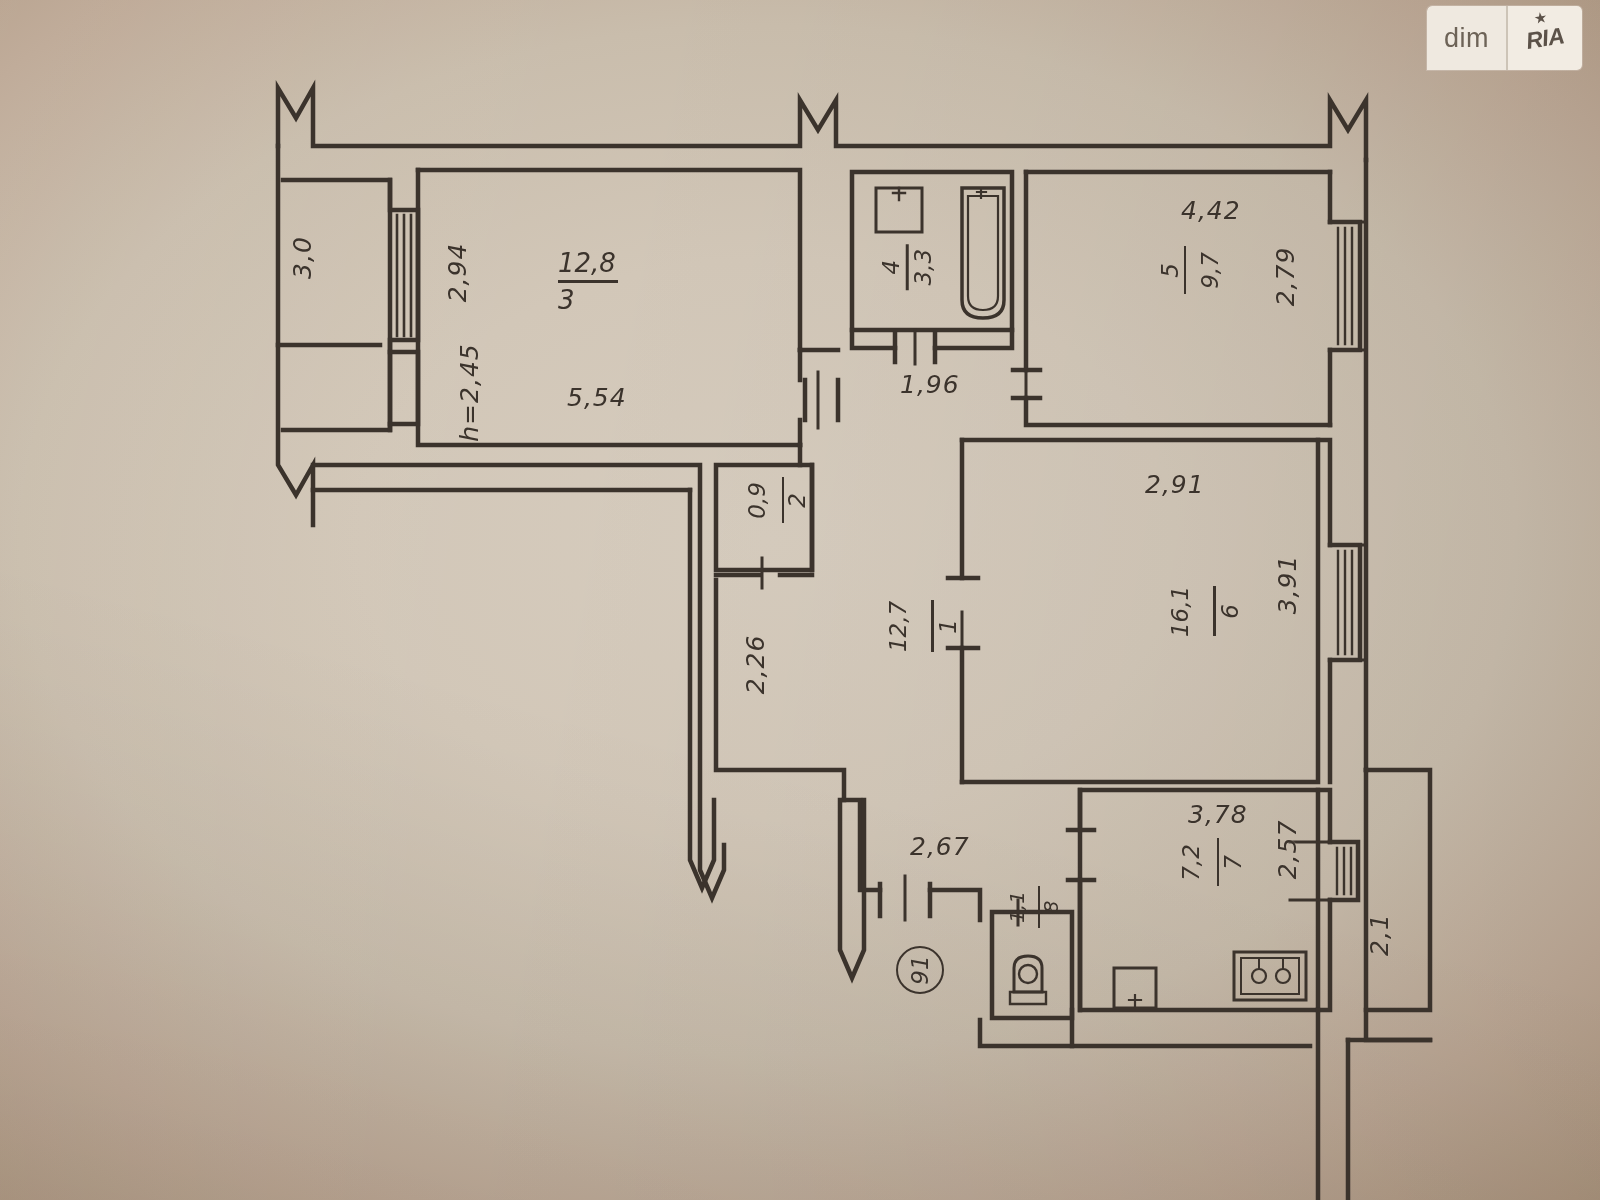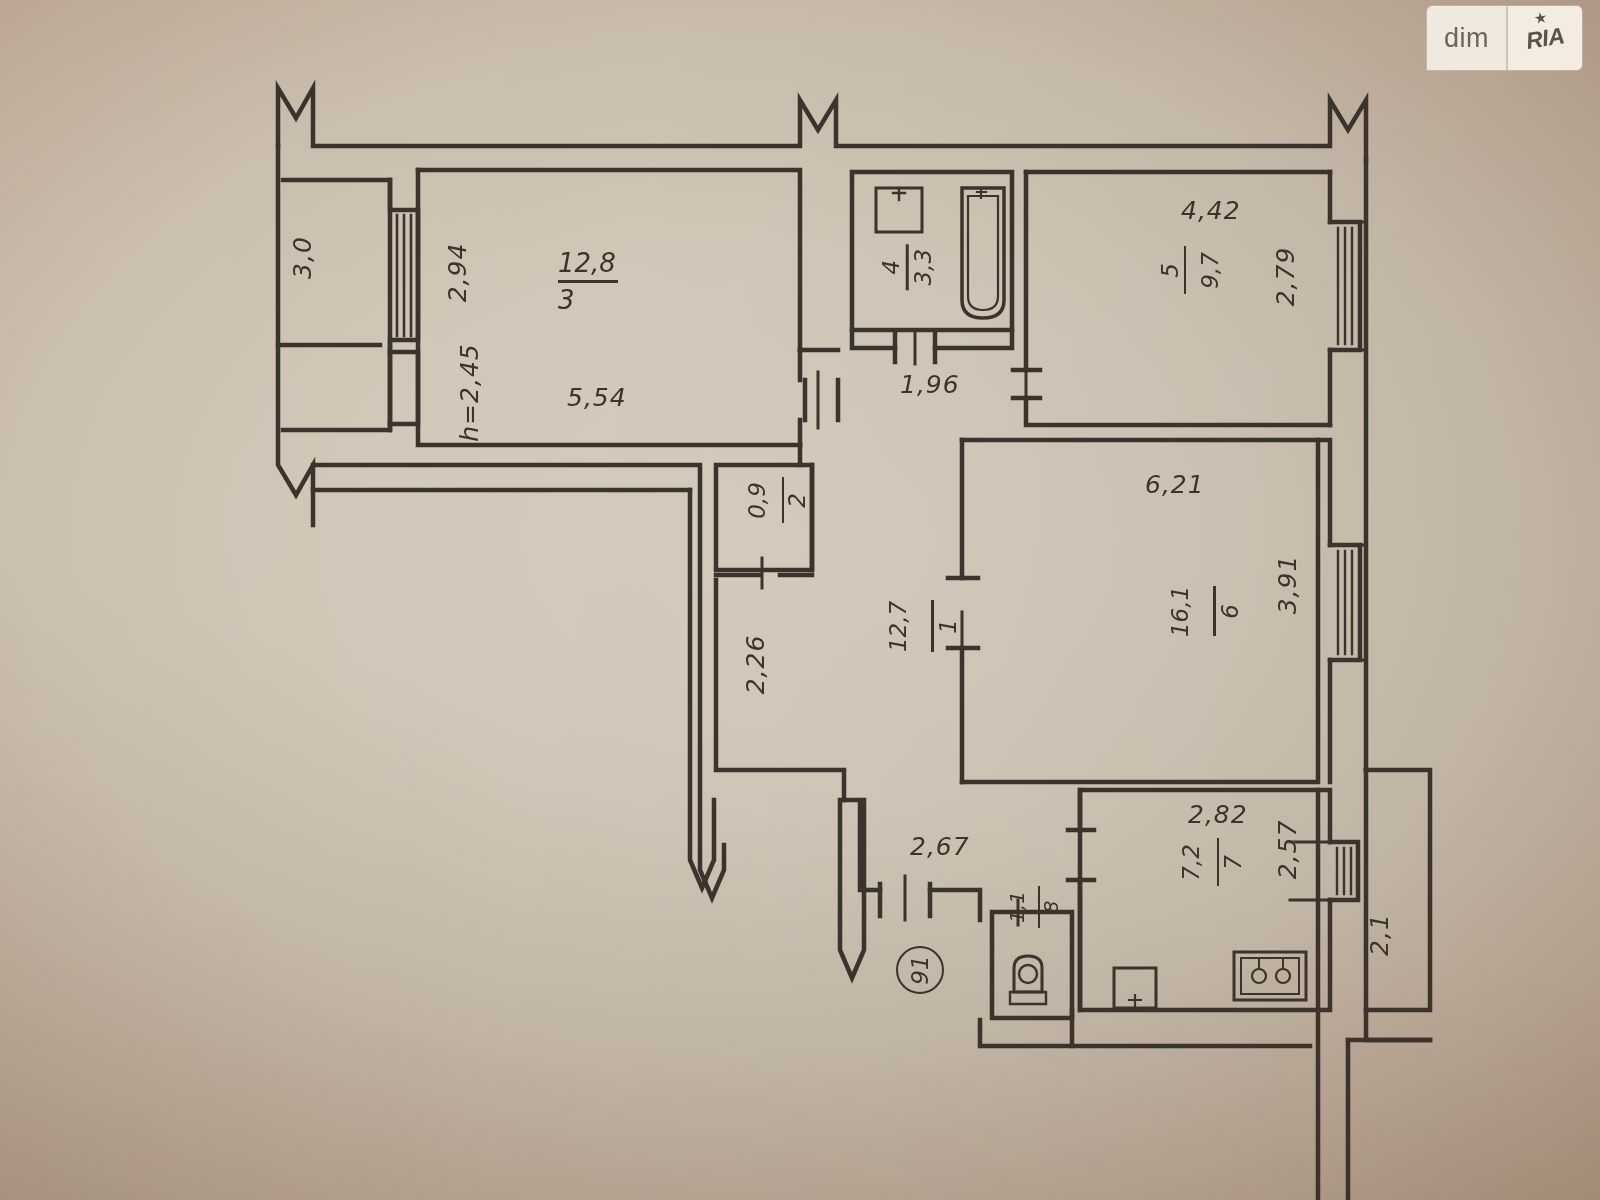--- a/index.html
+++ b/index.html
@@ -303,39 +303,39 @@
   <span class="num" data-name="room2-area">0,9</span>
   <span class="bar" data-name="fraction-bar" style="width:2.5px;height:46px;margin:0 6px;"></span>
   <span class="den" data-name="room2-number">2</span>
 </div>
 <style>
   .frac[data-name="room2-label"]{ flex-direction: row !important; align-items:center; }
   .frac[data-name="room2-label"] .num{ transform: rotate(-90deg); }
   .frac[data-name="room2-label"] .den{ transform: rotate(-90deg); }
 </style>
 
-<div class="lbl dim" data-name="dim-room6-width" style="left:1145px; top:470px;">6,21</div>
+<div class="lbl dim" data-name="dim-room6-width" style="left:1145px; top:470px;">2,91</div>
 <div class="lbl dim rot90" data-name="dim-room6-depth" style="left:1258px; top:570px;">3,91</div>
 <div class="frac small" data-name="room6-label" style="left:1155px; top:586px; flex-direction:row; align-items:center;">
   <span class="num" data-name="room6-area" style="transform:rotate(-90deg);">16,1</span>
   <span class="bar" data-name="fraction-bar" style="width:2.5px;height:50px;margin:0 7px;"></span>
   <span class="den" data-name="room6-number" style="transform:rotate(-90deg);">6</span>
 </div>
 
 <div class="frac small" data-name="room1-label" style="left:873px; top:600px; flex-direction:row; align-items:center;">
   <span class="num" data-name="room1-area" style="transform:rotate(-90deg);">12,7</span>
   <span class="bar" data-name="fraction-bar" style="width:2.5px;height:52px;margin:0 7px;"></span>
   <span class="den" data-name="room1-number" style="transform:rotate(-90deg);">1</span>
 </div>
 
 <div class="lbl dim rot90" data-name="dim-corridor-span" style="left:726px; top:650px;">2,26</div>
 
 <div class="lbl dim" data-name="dim-corridor-bottom" style="left:910px; top:832px;">2,67</div>
 
-<div class="lbl dim" data-name="dim-kitchen-width" style="left:1188px; top:800px;">2,82</div>
+<div class="lbl dim" data-name="dim-kitchen-width" style="left:1188px; top:800px;">3,78</div>
 <div class="lbl dim rot90" data-name="dim-kitchen-depth" style="left:1258px; top:835px;">2,57</div>
 <div class="frac small" data-name="room7-label" style="left:1173px; top:838px; flex-direction:row; align-items:center;">
   <span class="num" data-name="room7-area" style="transform:rotate(-90deg);">7,2</span>
   <span class="bar" data-name="fraction-bar" style="width:2.5px;height:48px;margin:0 7px;"></span>
   <span class="den" data-name="room7-number" style="transform:rotate(-90deg);">7</span>
 </div>
 
 <div class="frac small" data-name="room8-label" style="left:1001px; top:886px; flex-direction:row; align-items:center;">
   <span class="num" data-name="room8-area" style="transform:rotate(-90deg);font-size:20px;">1,1</span>
   <span class="bar" data-name="fraction-bar" style="width:2.5px;height:42px;margin:0 5px;"></span>

